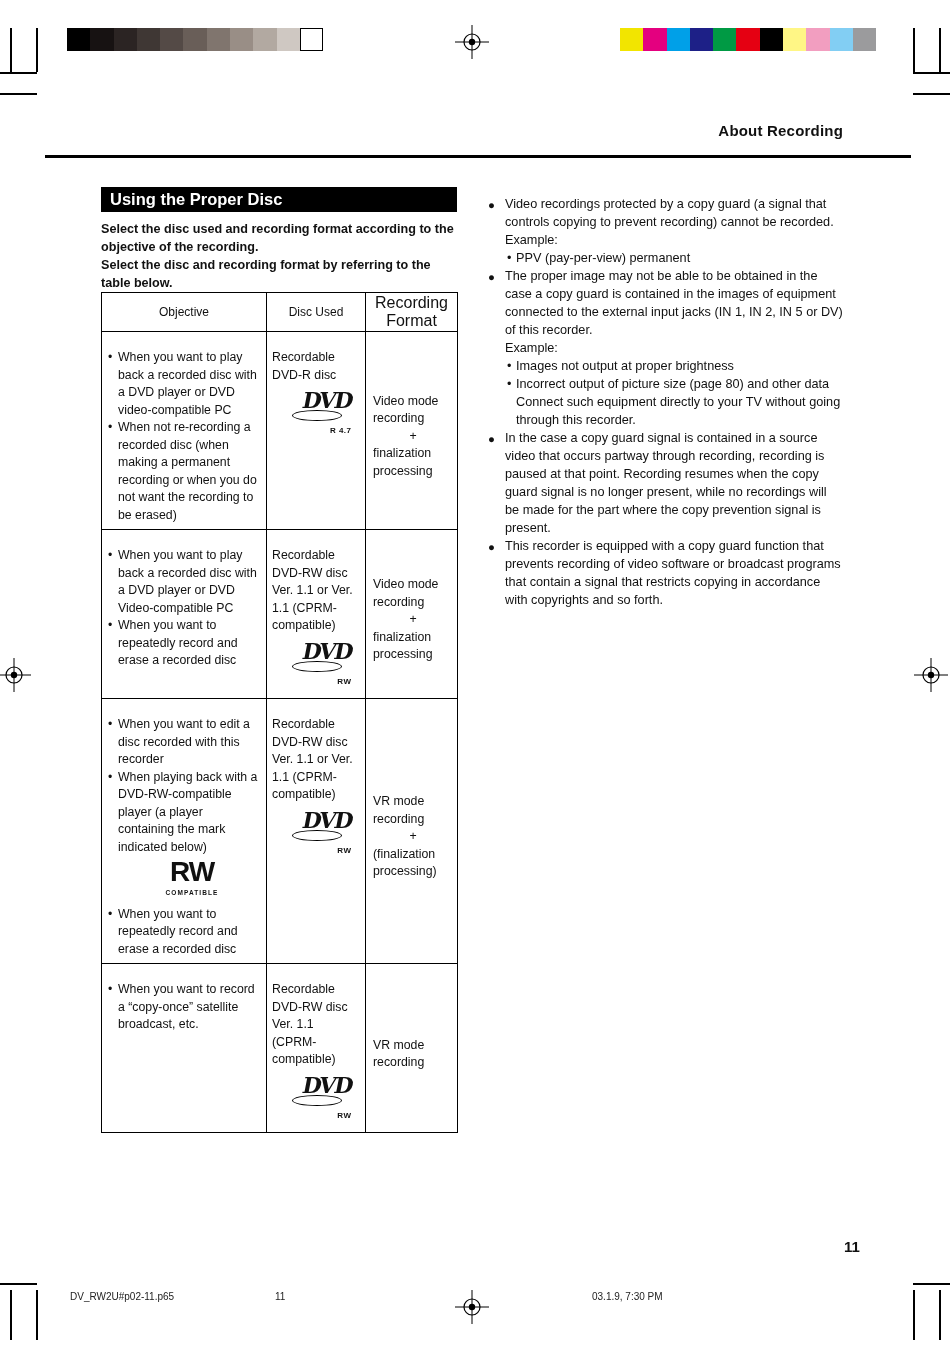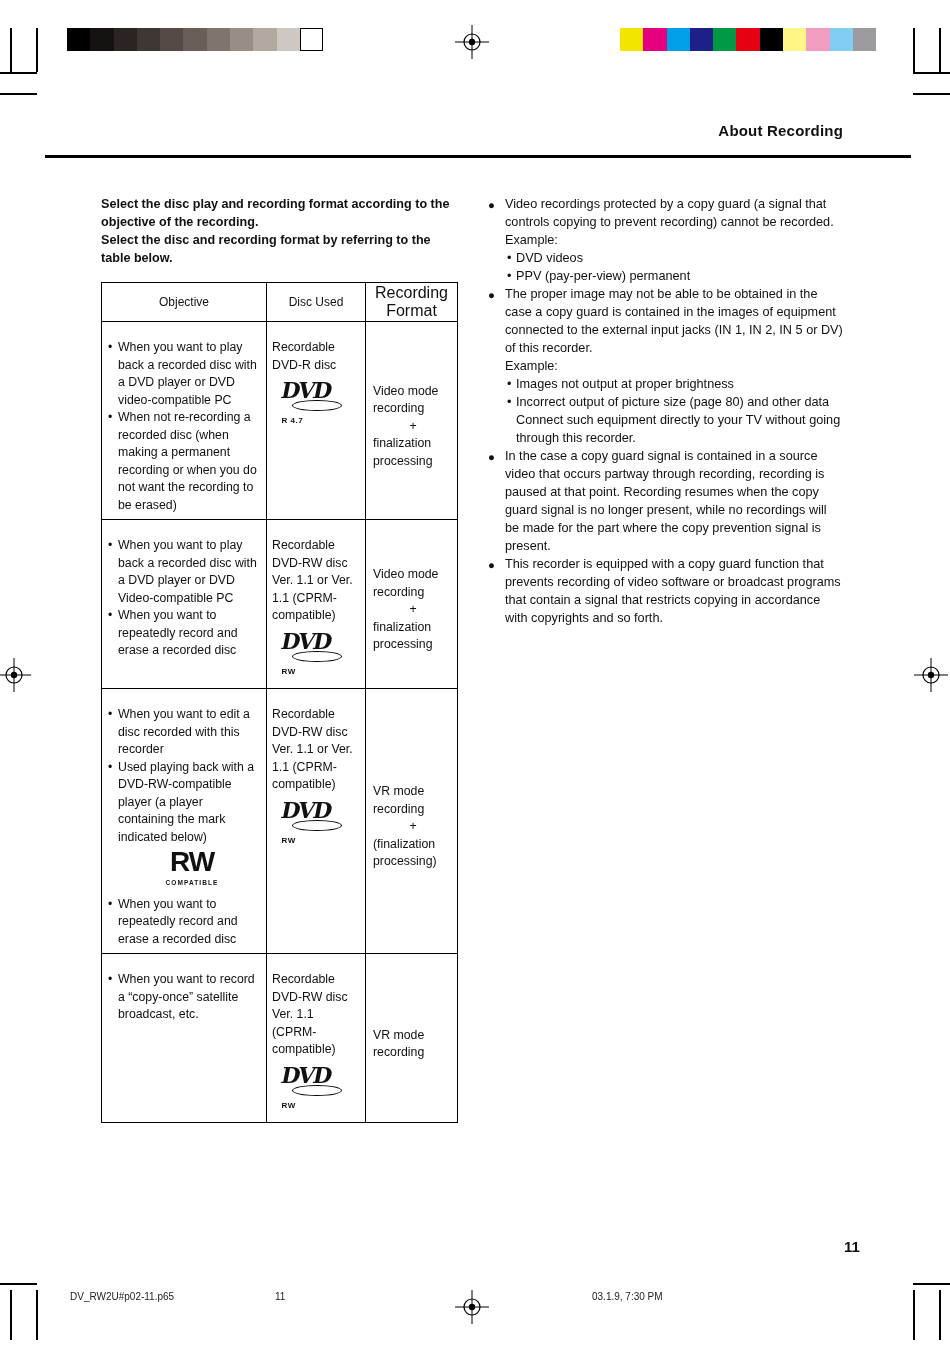--- a/index.html
+++ b/index.html
@@ -31,31 +31,31 @@
 
   .section-bar {
     background:#000; color:#fff; height:25px; line-height:25px;
     font-size:16.5px; font-weight:bold; padding-left:9px; box-sizing:border-box;
   }
 
   .intro { font-weight:bold; font-size:12.6px; line-height:18px; margin-top:8px; }
   .intro p { margin:0; }
 
   
-  table.disc-table { border-collapse:collapse; margin-top:15px; width:356px; table-layout:fixed; }
+  table.disc-table { border-collapse:collapse; width:356px; table-layout:fixed; }
   .disc-table th, .disc-table td { border:1.3px solid #000; }
   .disc-table th { font-weight:normal; font-size:12px; height:20px; padding:1px 2px; }
   .disc-table th.fmt-head { font-size:16px; }
   .disc-table td { vertical-align:top; font-size:12.3px; line-height:17.5px; padding:17px 4px 5px 5px; }
   .obj-item { position:relative; padding-left:11px; }
   .obj-item::before { content:"•"; position:absolute; left:1px; }
   .fmt-cell { vertical-align:middle !important; padding-left:7px !important; }
   .fmt-line.plus { text-align:center; }
 
-  .dvd-logo { margin:7px auto 3px; width:70px; text-align:left; }
+  .dvd-logo { margin:7px auto 3px; width:70px; text-align:right; }
   .dvd-word { font-family:"DejaVu Serif", serif; font-style:italic; font-weight:bold;
               font-size:22px; letter-spacing:-2px; line-height:19px; }
   .dvd-ellipse { width:48px; height:9px; border:1.5px solid #000; border-radius:50%; margin:0 auto; }
   .dvd-sub { font-size:8px; font-weight:bold; letter-spacing:0.5px; margin-top:1px; }
 
   .rw-mark { margin:4px 0 4px 46px; width:78px; text-align:center; }
   .rw-word { font-size:28px; font-weight:bold; letter-spacing:-1px; line-height:24px; }
   .rw-sub { font-size:6.5px; font-weight:bold; letter-spacing:1.1px; }
 
   
@@ -141,22 +141,23 @@
   <div class="mark" style="left:10px; top:1290px; width:1.5px; height:50px;"></div>
   <div class="mark" style="left:36px; top:1290px; width:1.5px; height:50px;"></div>
   <div class="mark" style="left:913px; top:1283px; width:37px; height:1.5px;"></div>
   <div class="mark" style="left:913px; top:1290px; width:1.5px; height:50px;"></div>
   <div class="mark" style="left:939px; top:1290px; width:1.5px; height:50px;"></div>
 
   <div class="header-title">About Recording</div>
   <div class="header-rule"></div>
 
   <div class="col col-left">
+    <div class="section-bar">Using the Proper Disc</div>
     <div class="intro">
-      <p>Select the disc play and recording format according to the objective of the recording.</p>
+      <p>Select the disc used and recording format according to the objective of the recording.</p>
       <p>Select the disc and recording format by referring to the table below.</p>
     </div>
 
     <table class="disc-table">
       <colgroup>
           <col style="width:165px">
           <col style="width:99px">
           <col style="width:92px">
         </colgroup>
       <tbody>
@@ -202,21 +203,21 @@
         <td class="fmt-cell">
           <div class="fmt-line">Video mode recording</div>
           <div class="fmt-line plus">+</div>
           <div class="fmt-line">finalization processing</div>
         </td>
       </tr>
 
       <tr>
         <td>
           <div class="obj-item">When you want to edit a disc recorded with this recorder</div>
-          <div class="obj-item">Used playing back with a DVD-RW-compatible player (a player containing the mark indicated below)</div>
+          <div class="obj-item">When playing back with a DVD-RW-compatible player (a player containing the mark indicated below)</div>
           <div class="rw-mark">
             <div class="rw-word">RW</div>
             <div class="rw-sub">COMPATIBLE</div>
           </div>
           <div class="obj-item">When you want to repeatedly record and erase a recorded disc</div>
         </td>
         <td>
           <div>Recordable DVD-RW disc Ver. 1.1 or Ver. 1.1 (CPRM-compatible)</div>
           <div class="dvd-logo">
             <div class="dvd-word">DVD</div>
@@ -250,21 +251,20 @@
     </tbody>
       </table>
   </div>
 
   <div class="col col-right">
     <div class="unrec-list">
 
       <div class="unrec-item">
         <div>Video recordings protected by a copy guard (a signal that controls copying to prevent recording) cannot be recorded.</div>
         <div>Example:</div>
-        <div class="sub-item">DVD videos</div>
         <div class="sub-item">PPV (pay-per-view) permanent</div>
       </div>
 
       <div class="unrec-item">
         <div>The proper image may not be able to be obtained in the case a copy guard is contained in the images of equipment connected to the external input jacks (IN 1, IN 2, IN 5 or DV) of this recorder.</div>
         <div>Example:</div>
         <div class="sub-item">Images not output at proper brightness</div>
         <div class="sub-item">Incorrect output of picture size (page 80) and other data Connect such equipment directly to your TV without going through this recorder.</div>
       </div>
 

